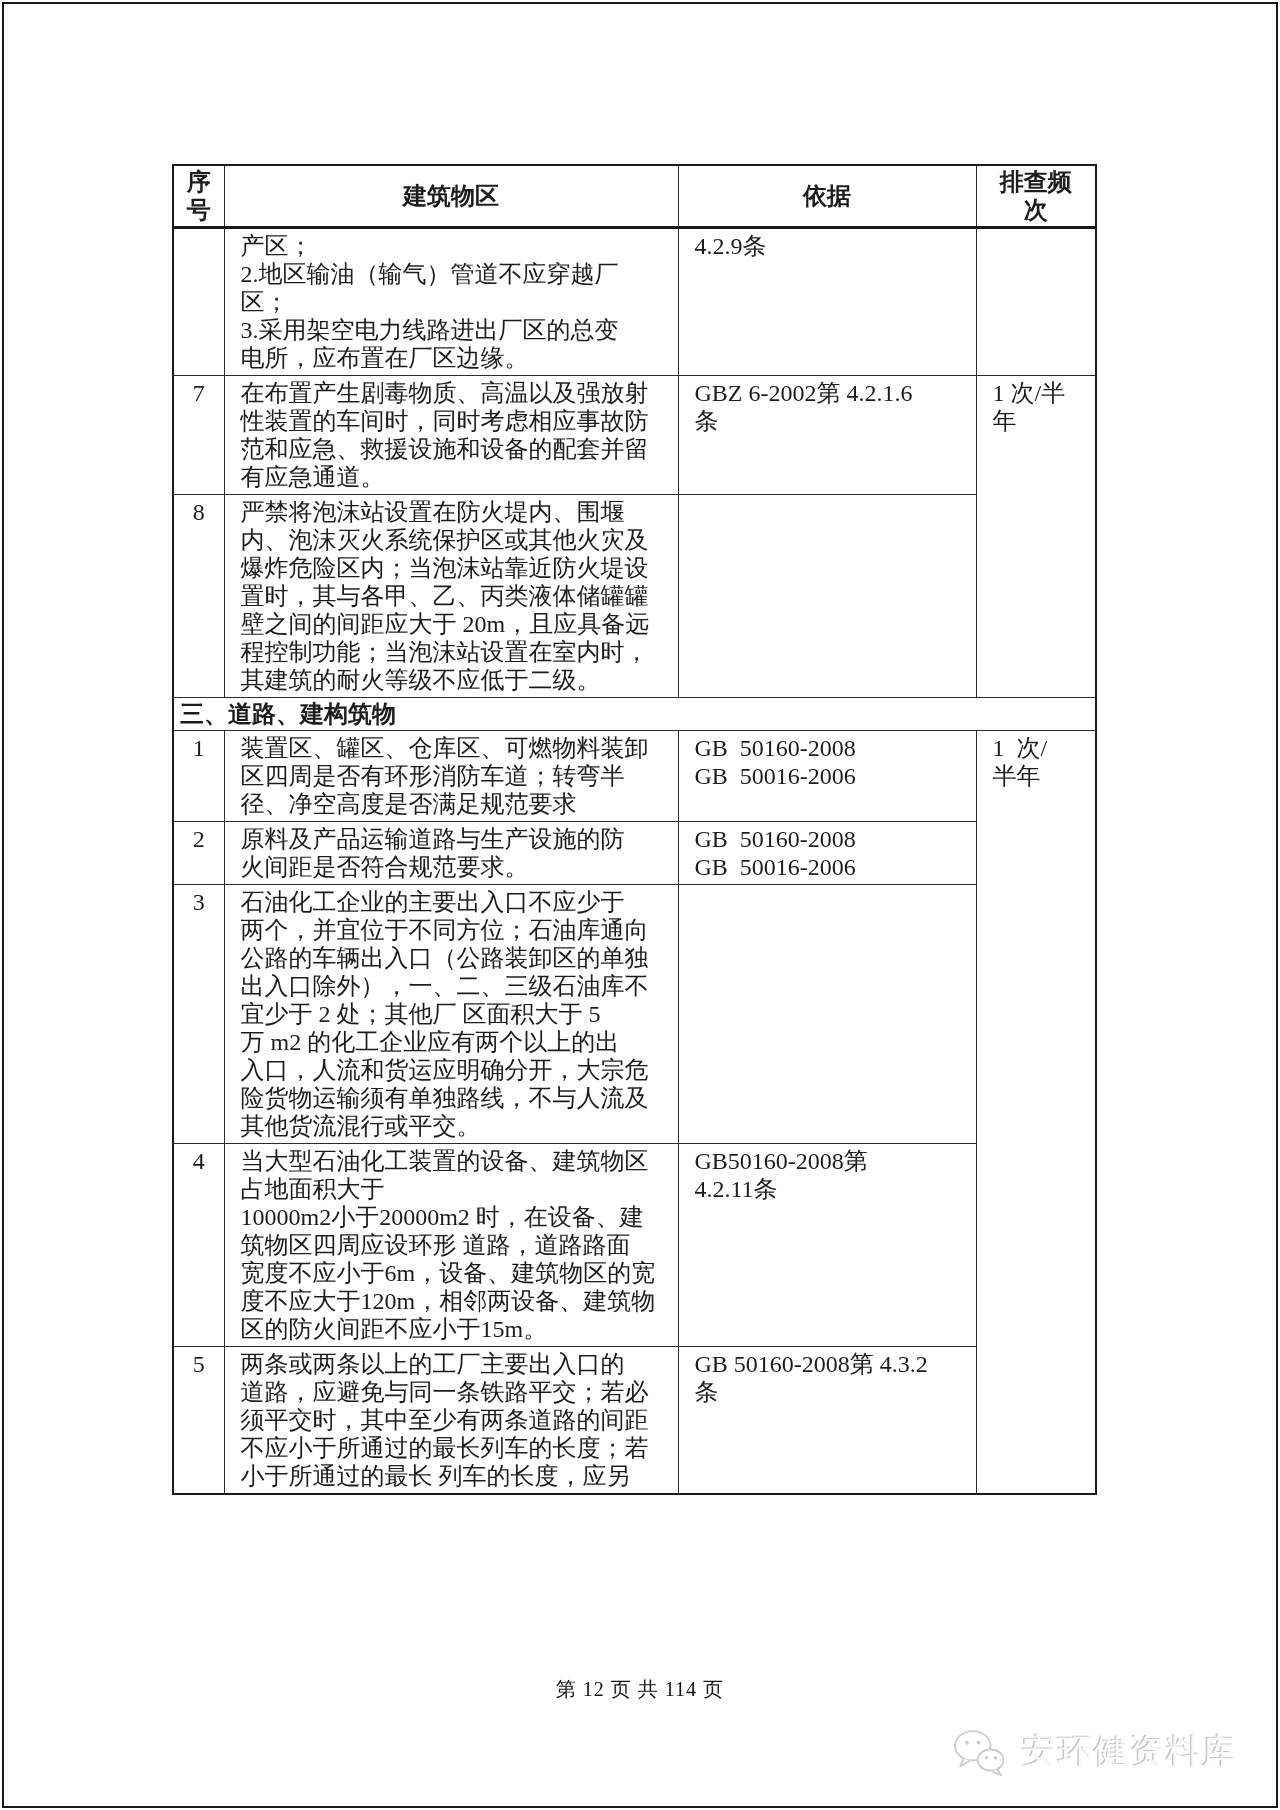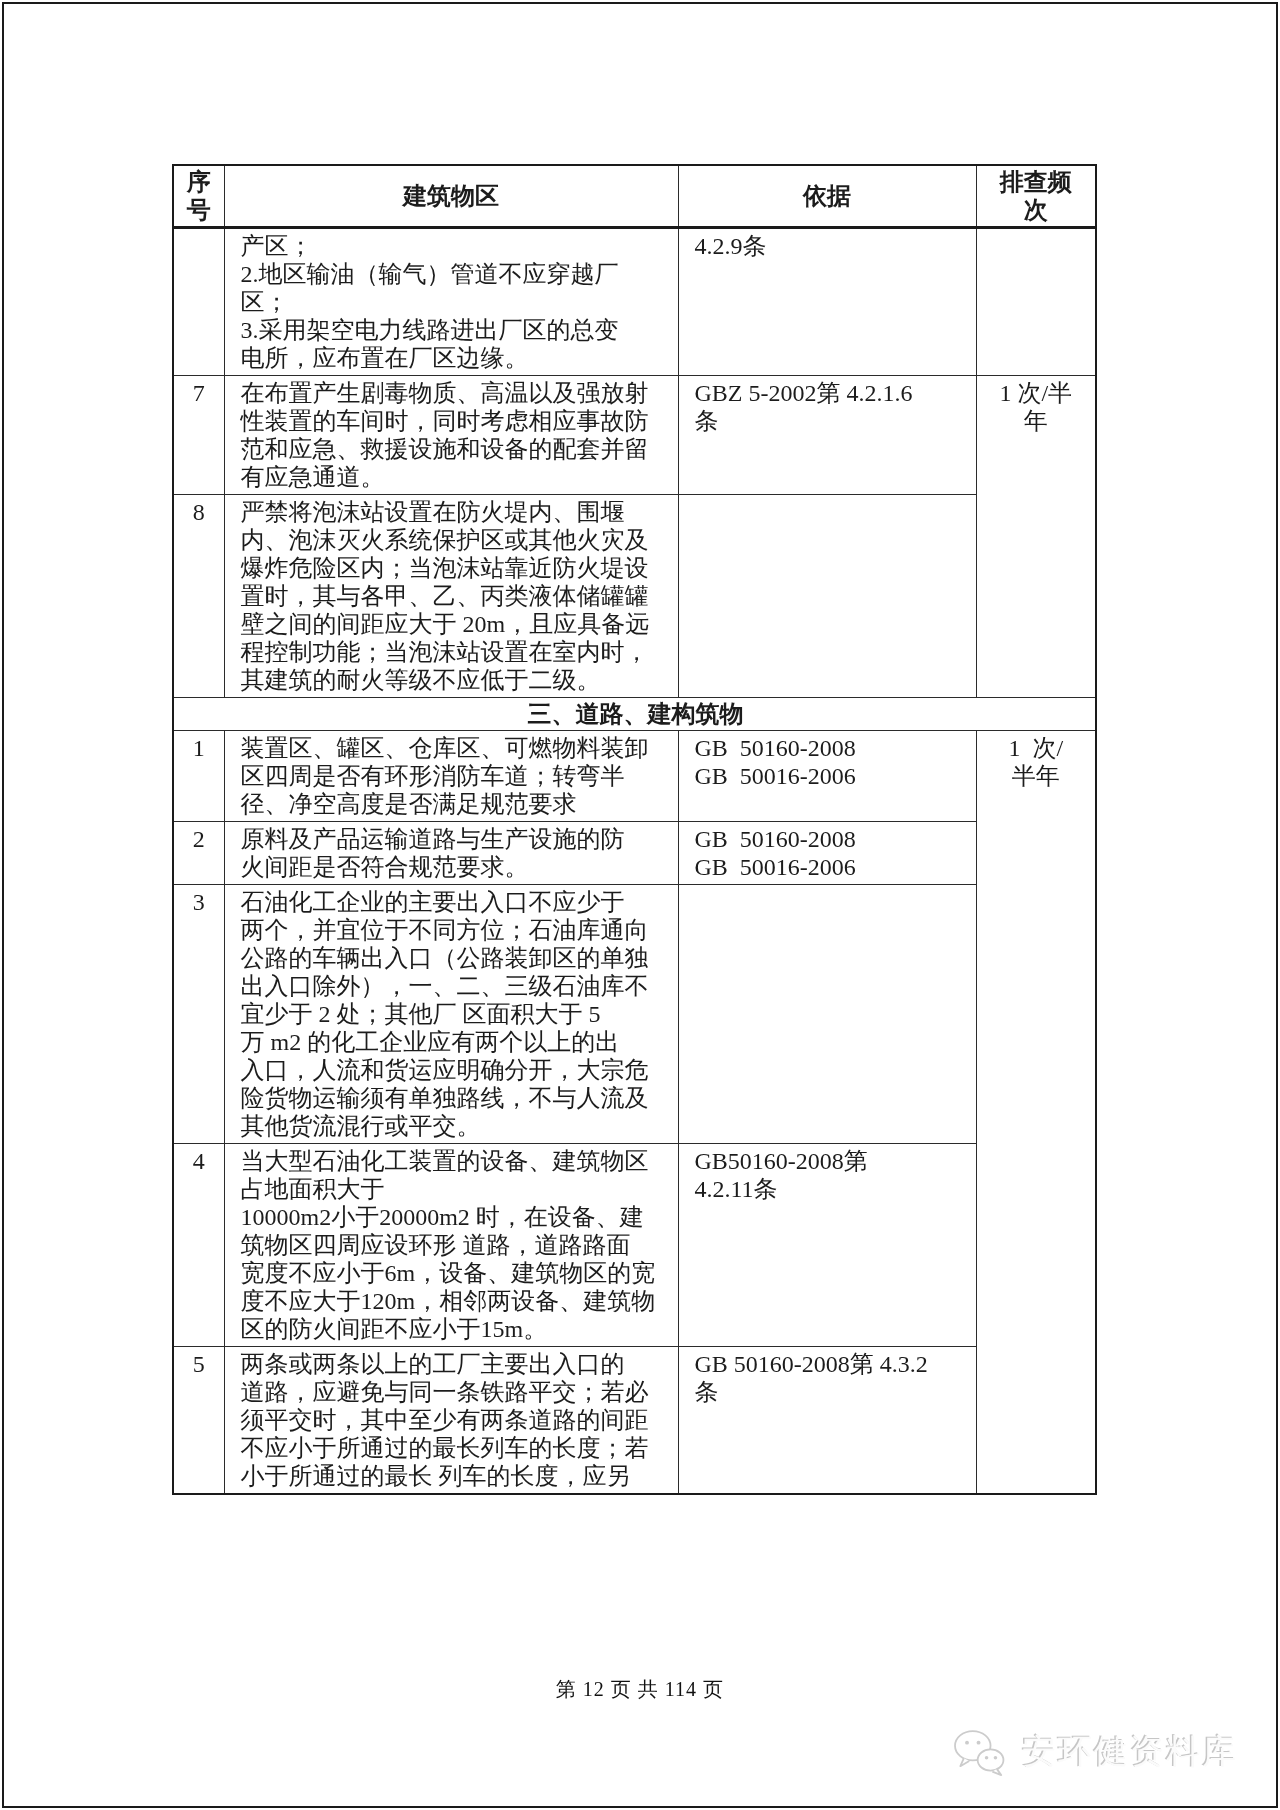--- a/index.html
+++ b/index.html
@@ -27,23 +27,23 @@
   table.checklist{border:2.5px solid #1a1a1a;}
   table.checklist thead th{
     border-bottom:3px solid #1a1a1a;
     font-weight:bold;text-align:center;vertical-align:middle;
     padding:2px 4px;
   }
   td.seq{
     text-align:center;vertical-align:middle;padding:2px 2px;
   }
   td.basis{padding-left:8px;}
-  td.freq{padding:3px 8px;text-align:center;}
+  td.freq{padding:3px 8px;}
   tr.section-row td{
-    font-weight:bold;padding:2px 4px 2px 6px;text-align:center;
+    font-weight:bold;padding:2px 4px 2px 6px;
   }
   .footer{
     position:absolute;left:0;top:1676px;width:100%;
     text-align:center;font-size:20px;letter-spacing:1px;color:#111;
   }
   .watermark{
     position:absolute;top:1728px;right:42px;
     display:flex;align-items:center;gap:16px;
     user-select:none;
   }
@@ -85,21 +85,21 @@
 电所，应布置在厂区边缘。</td>
       <td class="basis">4.2.9条</td>
       <td class="freq"></td>
     </tr>
     <tr>
       <td class="seq">7</td>
       <td class="content">在布置产生剧毒物质、高温以及强放射
 性装置的车间时，同时考虑相应事故防
 范和应急、救援设施和设备的配套并留
 有应急通道。</td>
-      <td class="basis">GBZ 5-2002第 4.2.1.6
+      <td class="basis">GBZ 6-2002第 4.2.1.6
 条</td>
       <td class="freq" rowspan="2">1 次/半
 年</td>
     </tr>
     <tr>
       <td class="seq">8</td>
       <td class="content">严禁将泡沫站设置在防火堤内、围堰
 内、泡沫灭火系统保护区或其他火灾及
 爆炸危险区内；当泡沫站靠近防火堤设
 置时，其与各甲、乙、丙类液体储罐罐

